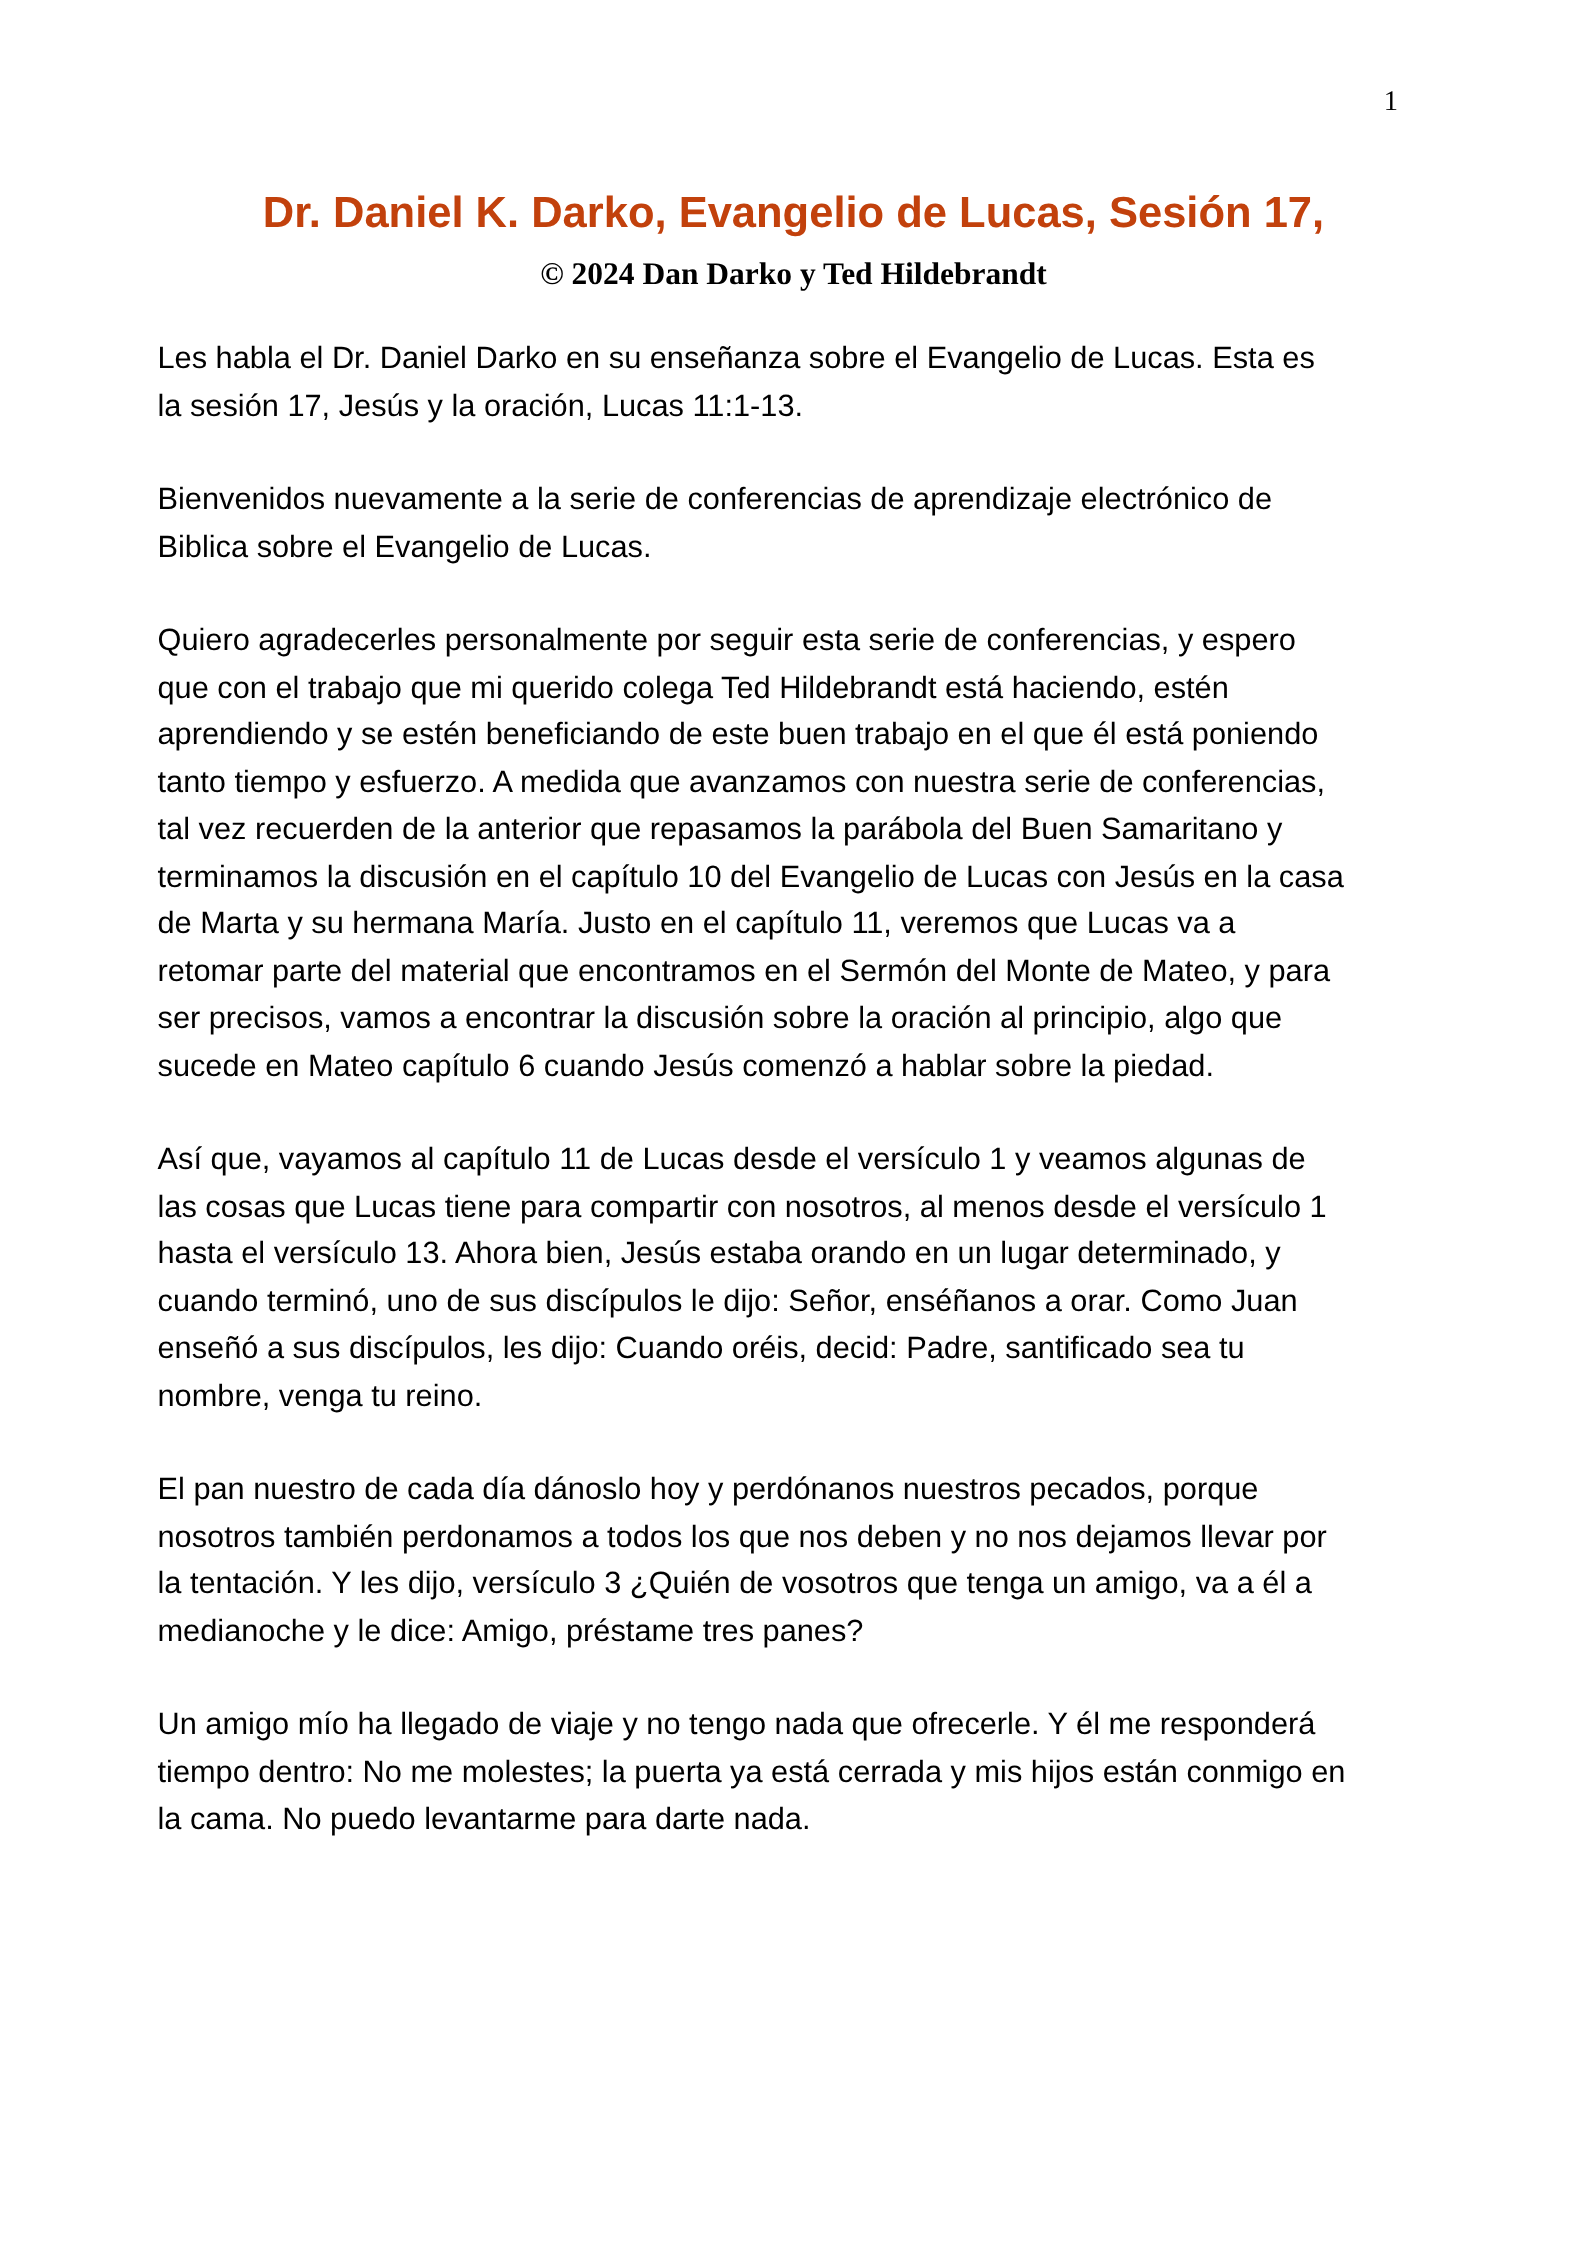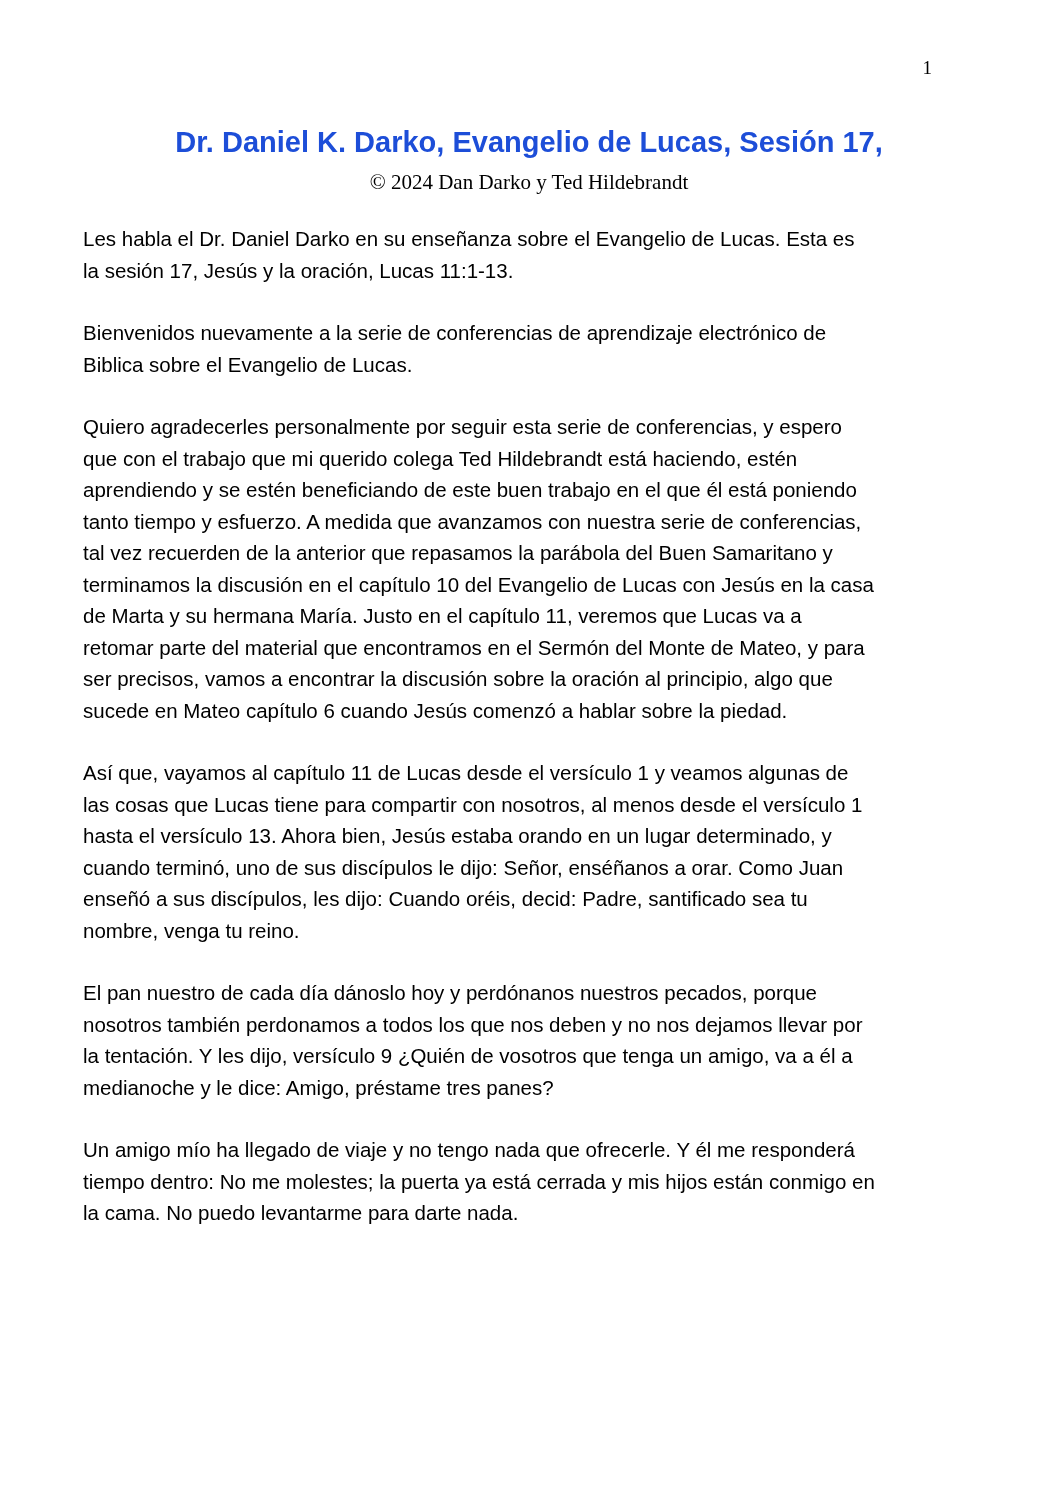--- a/index.html
+++ b/index.html
@@ -27,31 +27,32 @@
     color: #000000;
   }
   .title-block {
     margin: 118px 70px 0 70px;
     text-align: center;
   }
   .title-line {
     font-weight: bold;
     font-size: 29px;
     line-height: 48px;
-    color: #1d4ed8;
+    color: #c2410c;
   }
   .copyright {
     margin-top: 3px;
     font-family: "Liberation Serif", serif;
     font-size: 21px;
     line-height: 26px;
     color: #000000;
+    font-weight: bold;
   }
   .content {
-    margin: 28px 128px 0 83px;
+    margin: 28px 128px 0 105px;
     width: 792px;
     font-size: 20.5px;
     line-height: 31.5px;
     text-align: left;
   }
   .content p {
     margin: 0 0 31px 0;
   }
 </style>
 </head>
@@ -64,17 +65,17 @@
   <div class="title-block">
     <div class="title-line">Dr. Daniel K. Darko, Evangelio de Lucas, Sesión 17,</div>
     <div class="copyright">© 2024 Dan Darko y Ted Hildebrandt</div>
   </div>
 
   <div class="content">
     <p>Les habla el Dr. Daniel Darko en su enseñanza sobre el Evangelio de Lucas. Esta es la sesión 17, Jesús y la oración, Lucas 11:1-13.</p>
     <p>Bienvenidos nuevamente a la serie de conferencias de aprendizaje electrónico de Biblica sobre el Evangelio de Lucas.</p>
     <p>Quiero agradecerles personalmente por seguir esta serie de conferencias, y espero que con el trabajo que mi querido colega Ted Hildebrandt está haciendo, estén aprendiendo y se estén beneficiando de este buen trabajo en el que él está poniendo tanto tiempo y esfuerzo. A medida que avanzamos con nuestra serie de conferencias, tal vez recuerden de la anterior que repasamos la parábola del Buen Samaritano y terminamos la discusión en el capítulo 10 del Evangelio de Lucas con Jesús en la casa de Marta y su hermana María. Justo en el capítulo 11, veremos que Lucas va a retomar parte del material que encontramos en el Sermón del Monte de Mateo, y para ser precisos, vamos a encontrar la discusión sobre la oración al principio, algo que sucede en Mateo capítulo 6 cuando Jesús comenzó a hablar sobre la piedad.</p>
     <p>Así que, vayamos al capítulo 11 de Lucas desde el versículo 1 y veamos algunas de las cosas que Lucas tiene para compartir con nosotros, al menos desde el versículo 1 hasta el versículo 13. Ahora bien, Jesús estaba orando en un lugar determinado, y cuando terminó, uno de sus discípulos le dijo: Señor, enséñanos a orar. Como Juan enseñó a sus discípulos, les dijo: Cuando oréis, decid: Padre, santificado sea tu nombre, venga tu reino.</p>
-    <p>El pan nuestro de cada día dánoslo hoy y perdónanos nuestros pecados, porque nosotros también perdonamos a todos los que nos deben y no nos dejamos llevar por la tentación. Y les dijo, versículo 9 ¿Quién de vosotros que tenga un amigo, va a él a medianoche y le dice: Amigo, préstame tres panes?</p>
+    <p>El pan nuestro de cada día dánoslo hoy y perdónanos nuestros pecados, porque nosotros también perdonamos a todos los que nos deben y no nos dejamos llevar por la tentación. Y les dijo, versículo 3 ¿Quién de vosotros que tenga un amigo, va a él a medianoche y le dice: Amigo, préstame tres panes?</p>
     <p>Un amigo mío ha llegado de viaje y no tengo nada que ofrecerle. Y él me responderá tiempo dentro: No me molestes; la puerta ya está cerrada y mis hijos están conmigo en la cama. No puedo levantarme para darte nada.</p>
   </div>
 
 </div>
 
 </body></html>

